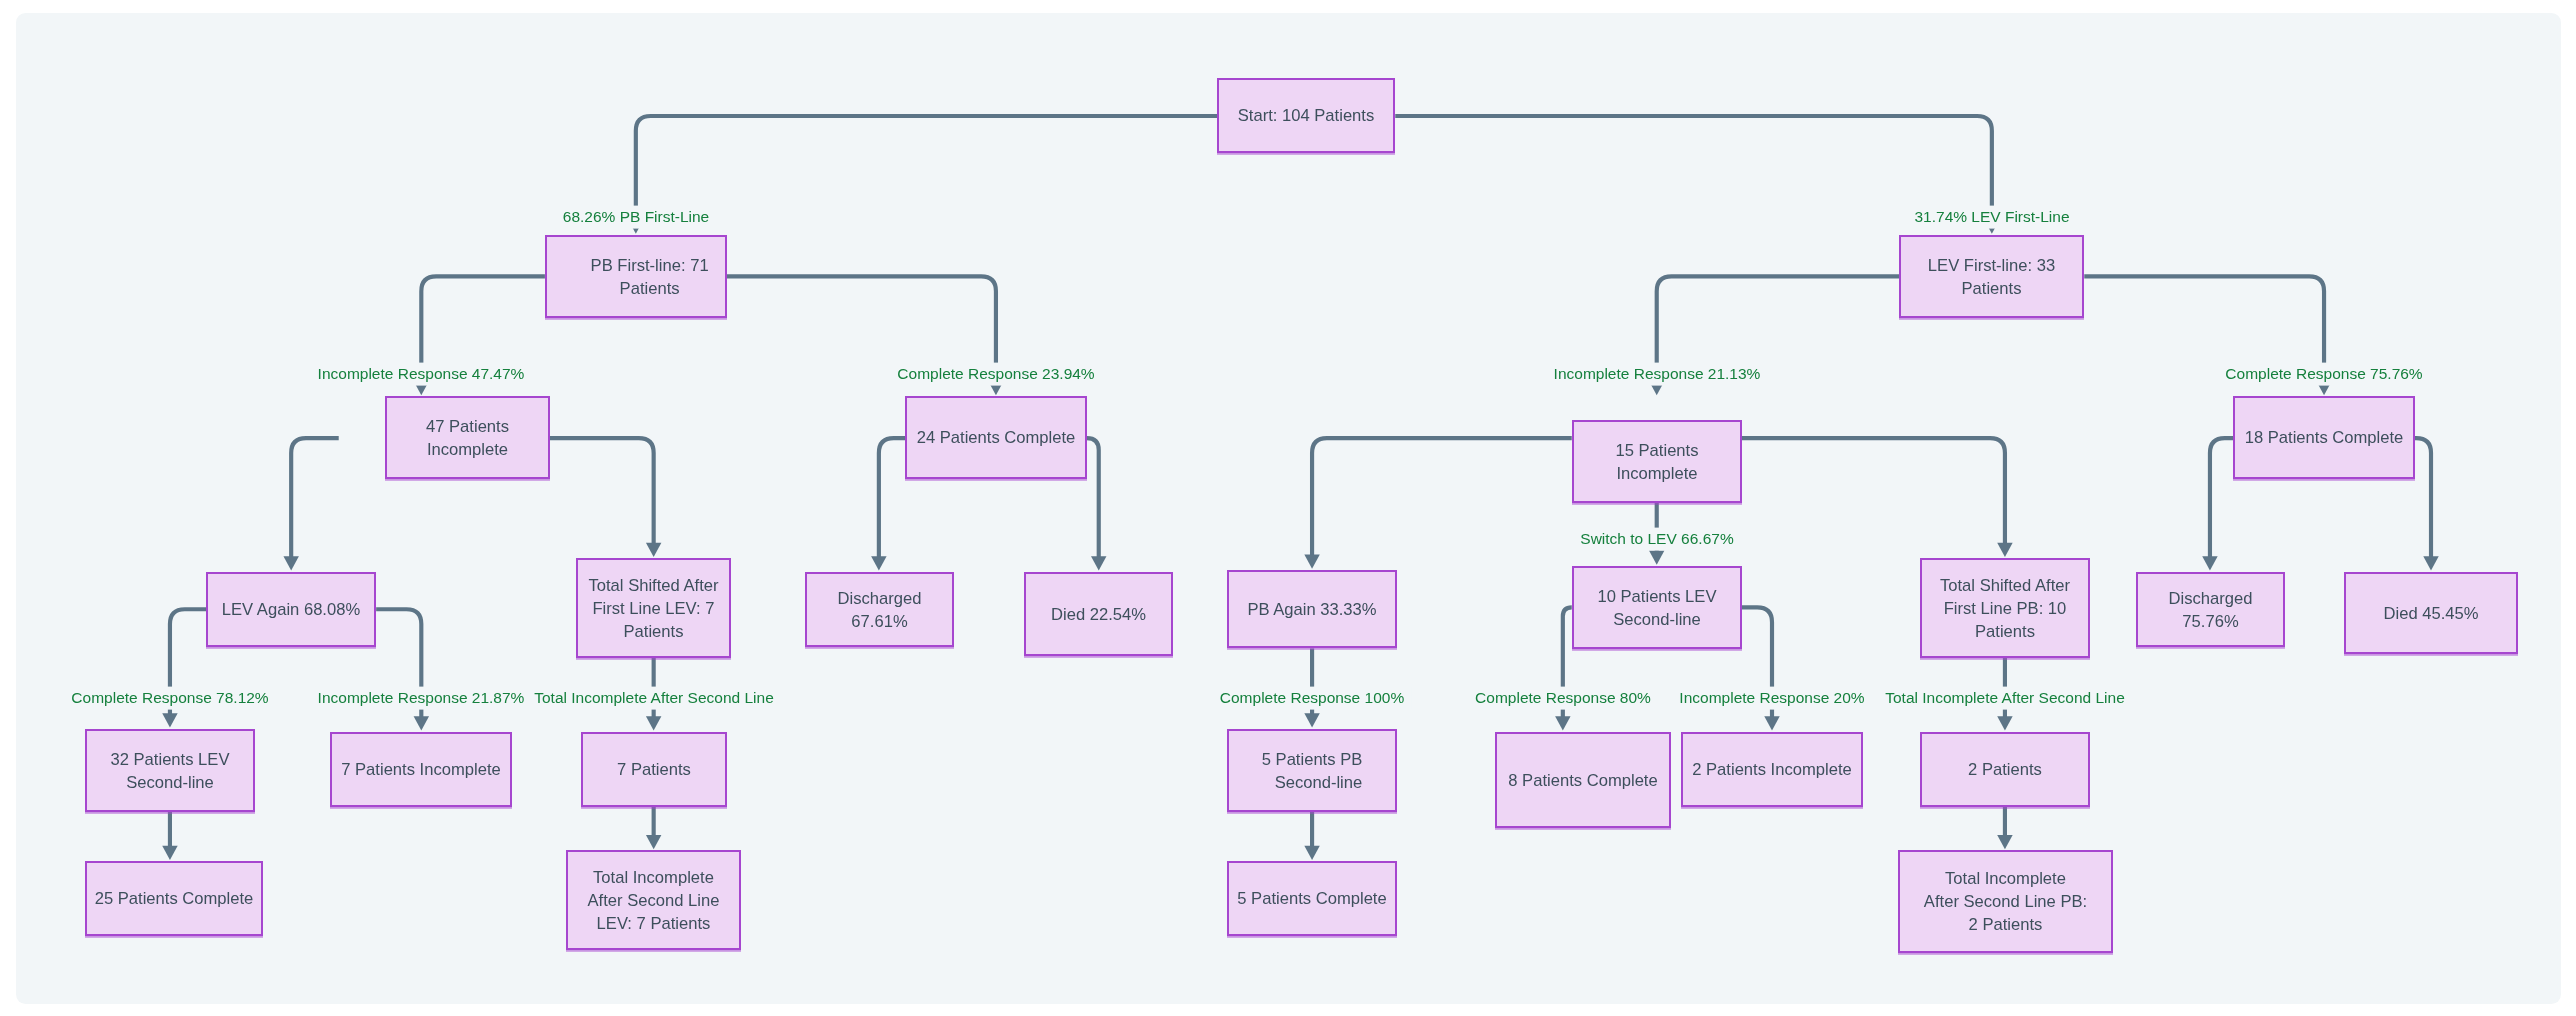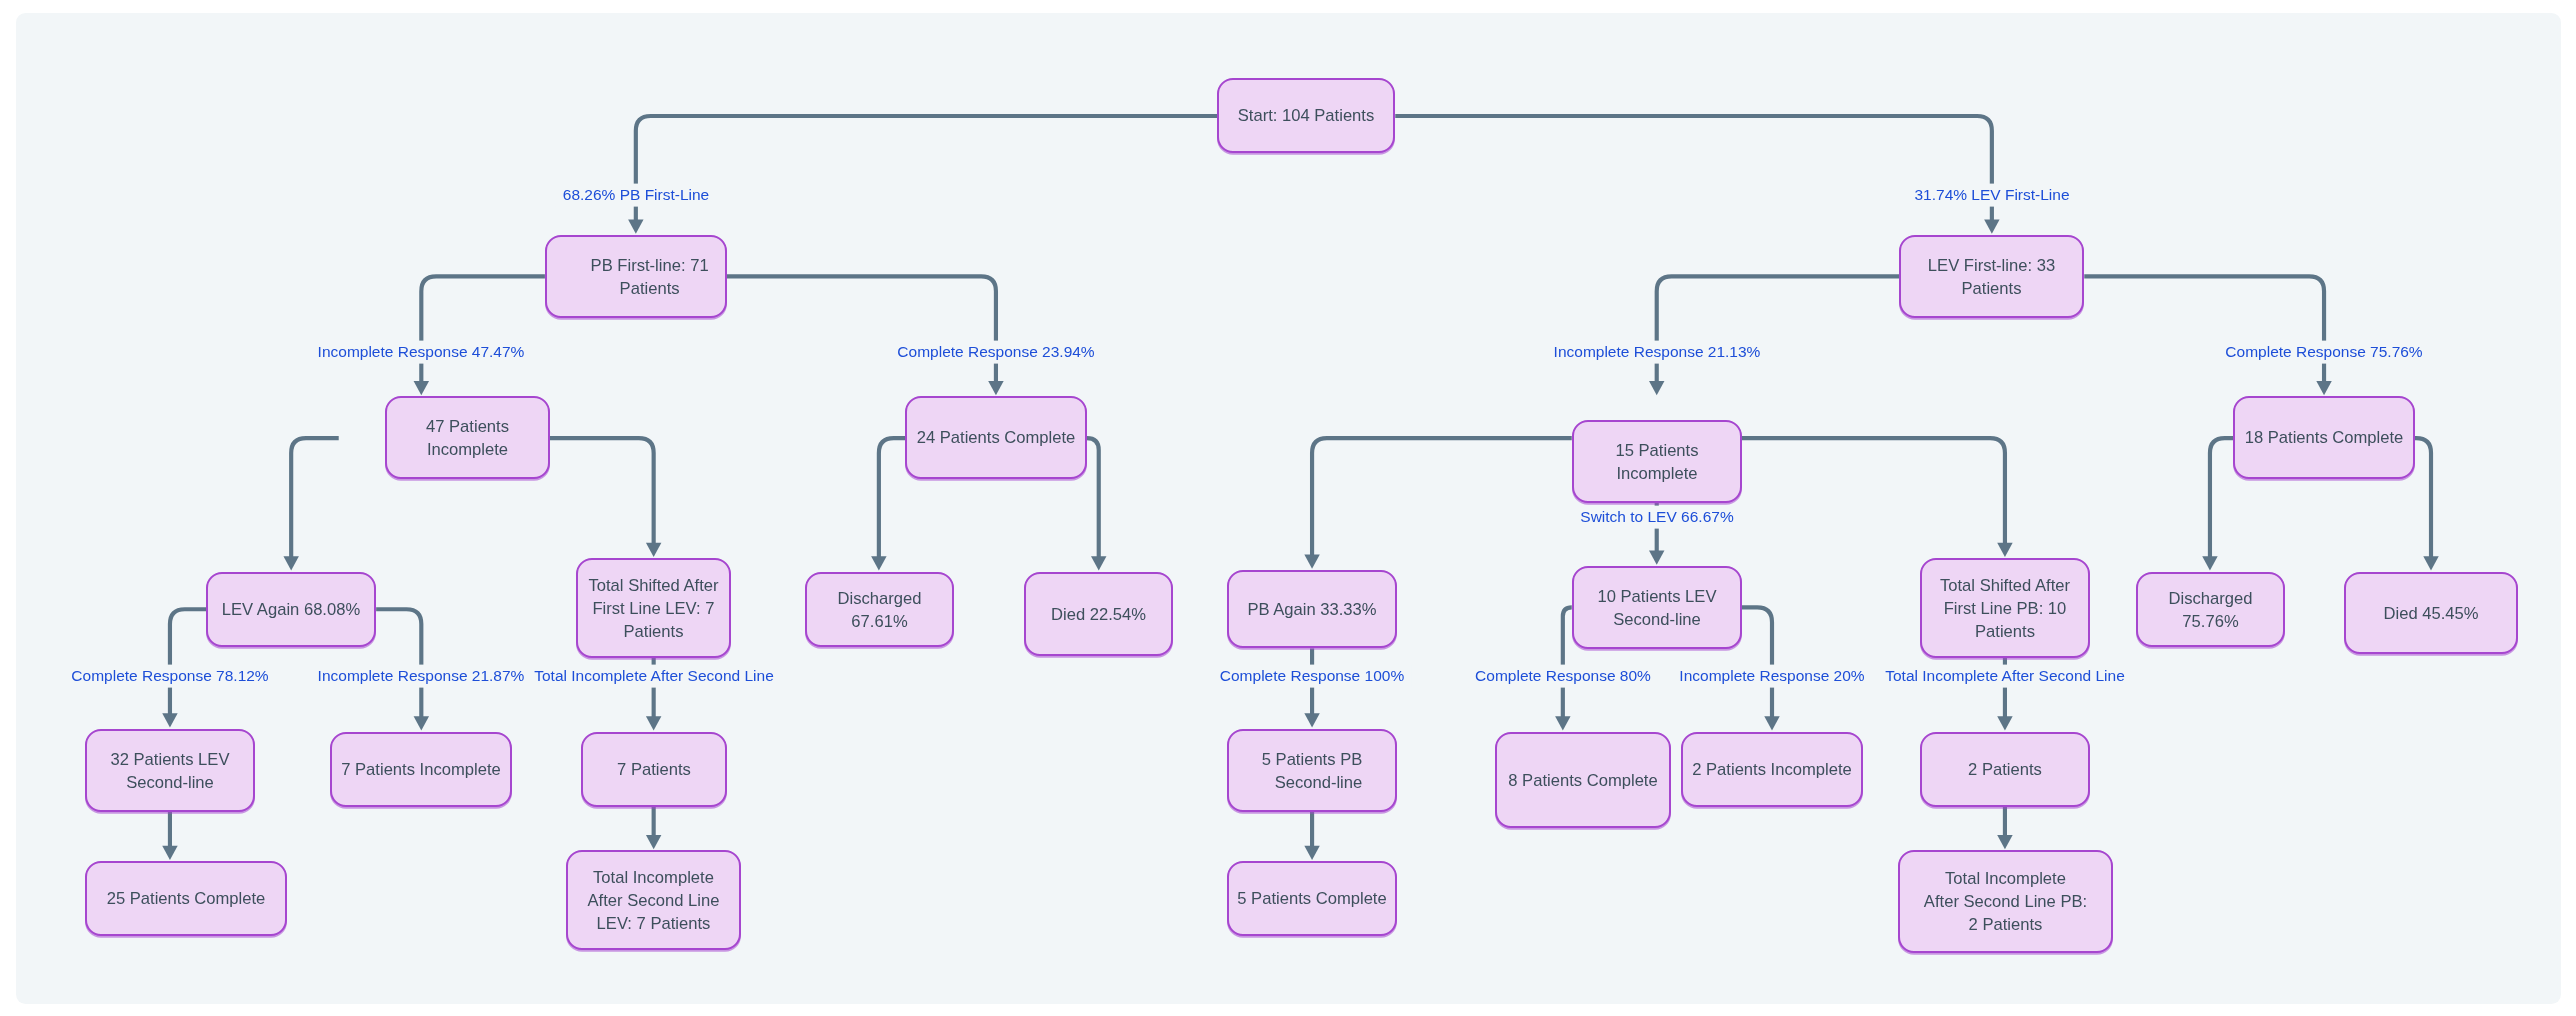--- a/index.html
+++ b/index.html
@@ -8,32 +8,33 @@
     font-family: "Liberation Sans", "DejaVu Sans", sans-serif;
   }
   .panel {
     position: absolute; left: 15.5px; top: 13px; right: 15.5px; bottom: 13px;
     background: #f2f6f8; border-radius: 9.5px;
   }
   #edge-layer { position: absolute; left: 0; top: 0; width: 2576px; height: 1017px; }
   #node-layer { position: absolute; left: 0; top: 0; width: 2576px; height: 1017px; }
   .node {
     position: absolute; box-sizing: border-box;
-    background: #eed6f5; border: 2.4px solid #a646cf; border-radius: 16px;
+    background: #eed6f5; border: 2.4px solid #a646cf; border-radius: 0;
     display: flex; align-items: center; justify-content: center;
     text-align: center; white-space: pre-line;
     font-size: 16.6px; line-height: 23px; color: #3d4f5c;
     padding: 2.4px 4.8px;
     box-shadow: 0 1.8px 0 rgba(166, 70, 207, 0.55);
   }
   .edge-label {
     position: absolute; transform: translate(-50%, -50%);
-    background: #f2f6f8; color: #1d4ed8;
+    background: #f2f6f8; color: #15803d;
     font-size: 15.5px; line-height: 18px; white-space: nowrap;
     padding: 2.4px 7.1px;
+    margin-top: 22px;
   }
   .edge-path { stroke: #5d7587; stroke-width: 7; fill: none; }
   .arrow-head { fill: #5d7587; stroke: none; }
 </style>
 </head>
 <body>
 
 <div class="panel"></div>
 <svg id="edge-layer" viewBox="0 0 4335 1711" xmlns="http://www.w3.org/2000/svg">
     <path d="M 2048 195 L 1095 195 Q 1070 195 1070 220 L 1070 373" class="edge-path"></path>
@@ -131,21 +132,21 @@
     <div class="node" style="left: 2344px; top: 572px; width: 174px; height: 82px;">Died 45.45%</div>
     <div class="node" style="left: 85px; top: 729px; width: 170px; height: 83px;">32 Patients LEV
 Second-line</div>
     <div class="node" style="left: 330px; top: 732px; width: 182px; height: 75px;">7 Patients Incomplete</div>
     <div class="node" style="left: 581px; top: 732px; width: 146px; height: 75px;">7 Patients</div>
     <div class="node" style="left: 1227px; top: 729px; width: 170px; height: 83px; text-align: right;">5 Patients PB
 Second-line</div>
     <div class="node" style="left: 1475px; top: 732px; width: 176px; height: 96px; margin-left: 20px;">8 Patients Complete</div>
     <div class="node" style="left: 1681px; top: 732px; width: 182px; height: 75px;">2 Patients Incomplete</div>
     <div class="node" style="left: 1920px; top: 732px; width: 170px; height: 75px;">2 Patients</div>
-    <div class="node" style="left: 85px; top: 861px; width: 202px; height: 75px;">25 Patients Complete</div>
+    <div class="node" style="left: 85px; top: 861px; width: 178px; height: 75px;">25 Patients Complete</div>
     <div class="node" style="left: 566px; top: 850px; width: 175px; height: 100px;">Total Incomplete
 After Second Line
 LEV: 7 Patients</div>
     <div class="node" style="left: 1227px; top: 861px; width: 170px; height: 75px;">5 Patients Complete</div>
     <div class="node" style="left: 1898px; top: 850px; width: 215px; height: 103px;">Total Incomplete
 After Second Line PB:
 2 Patients</div>
   </div>
 
 

